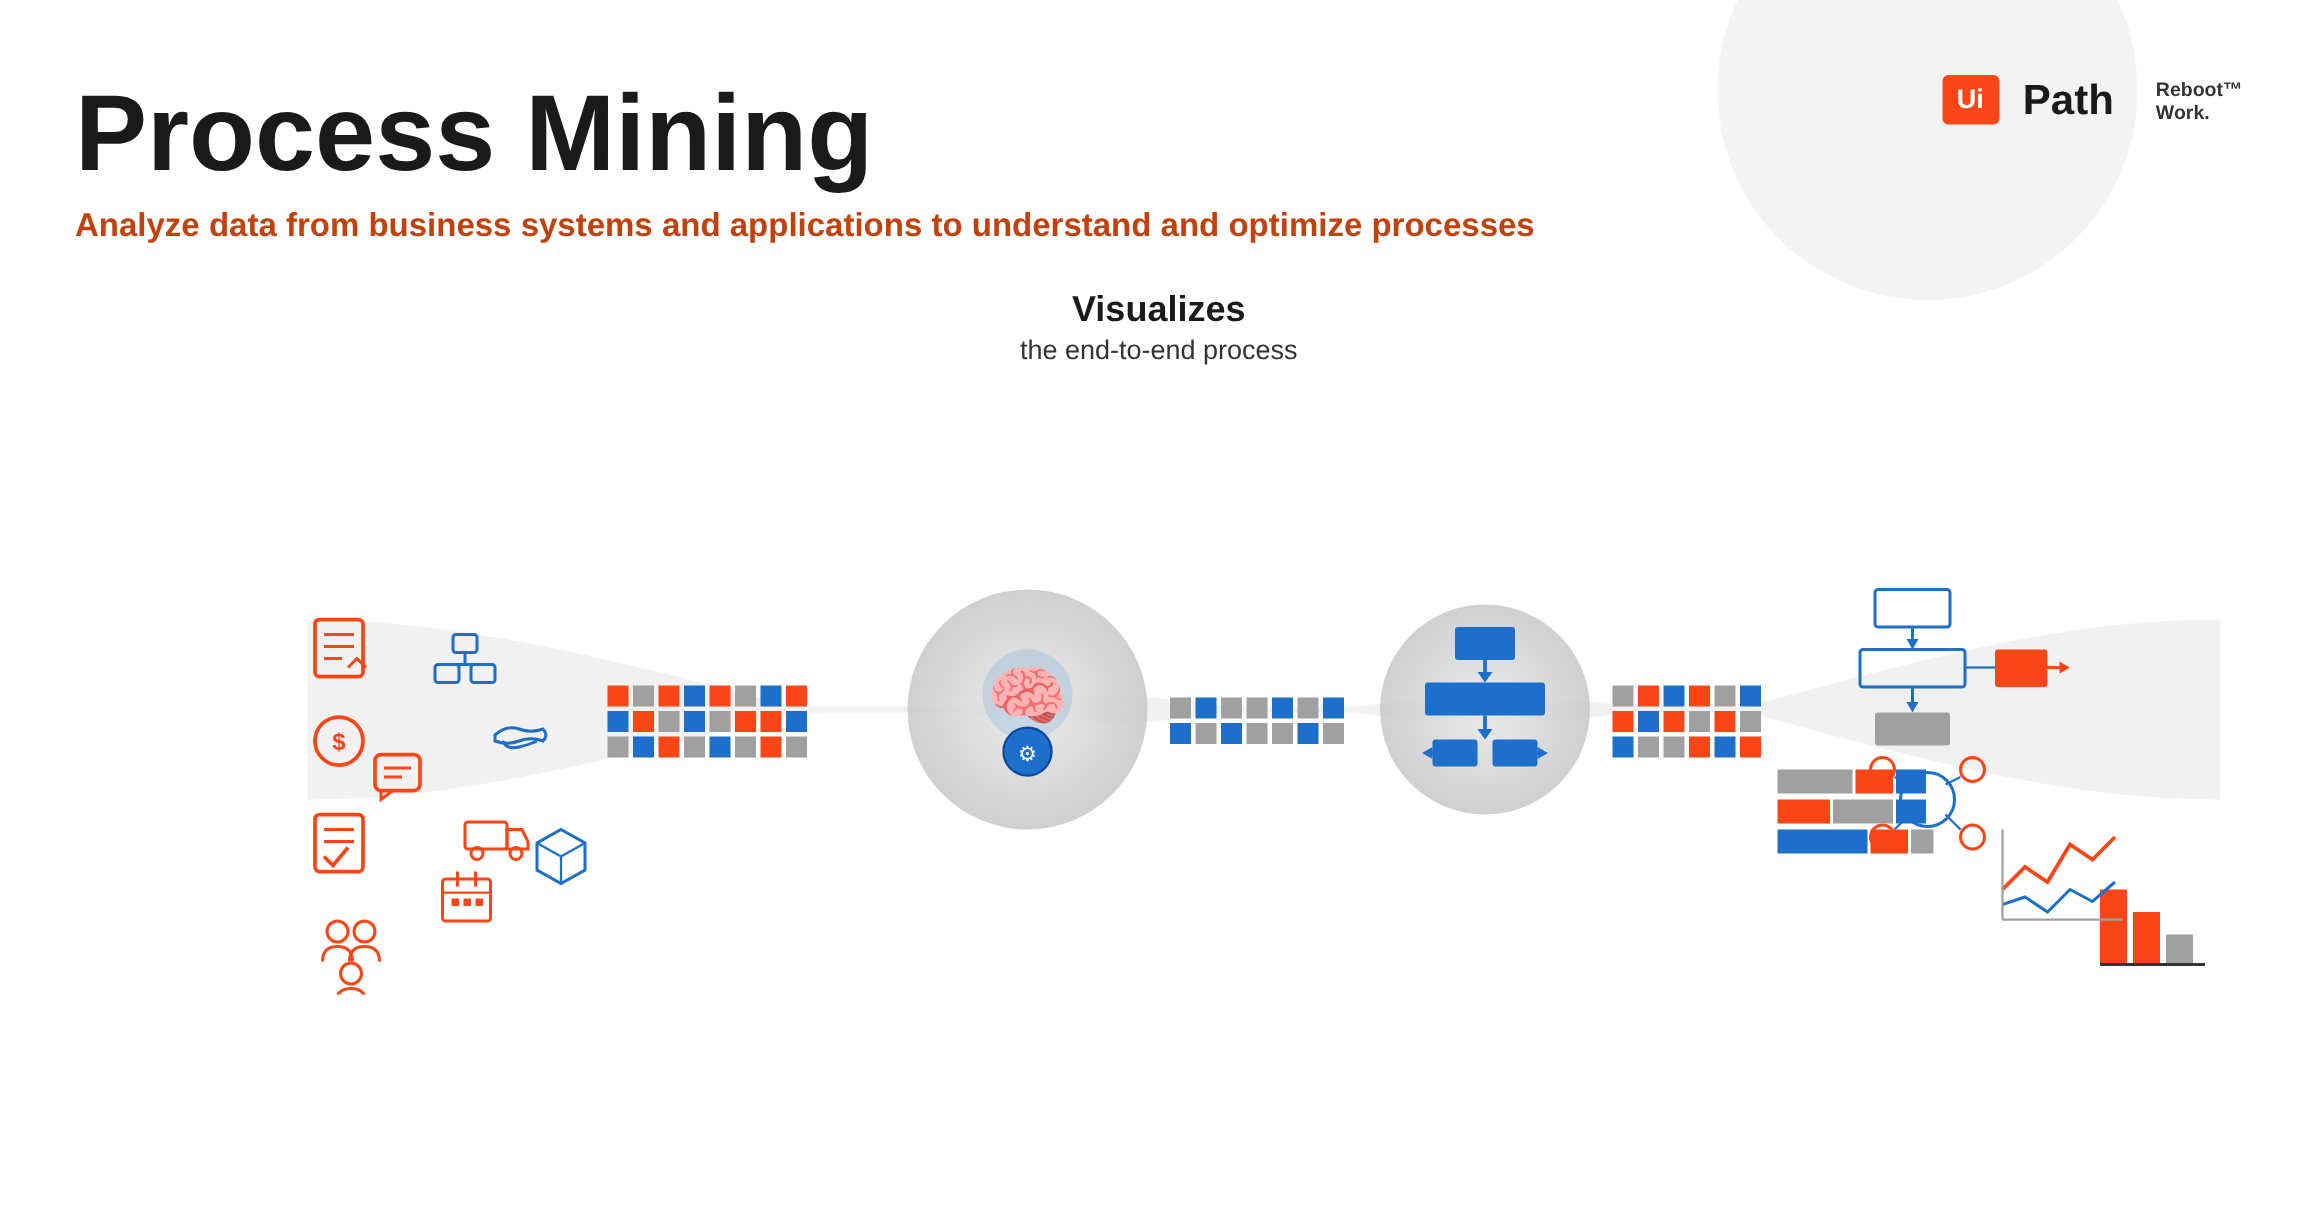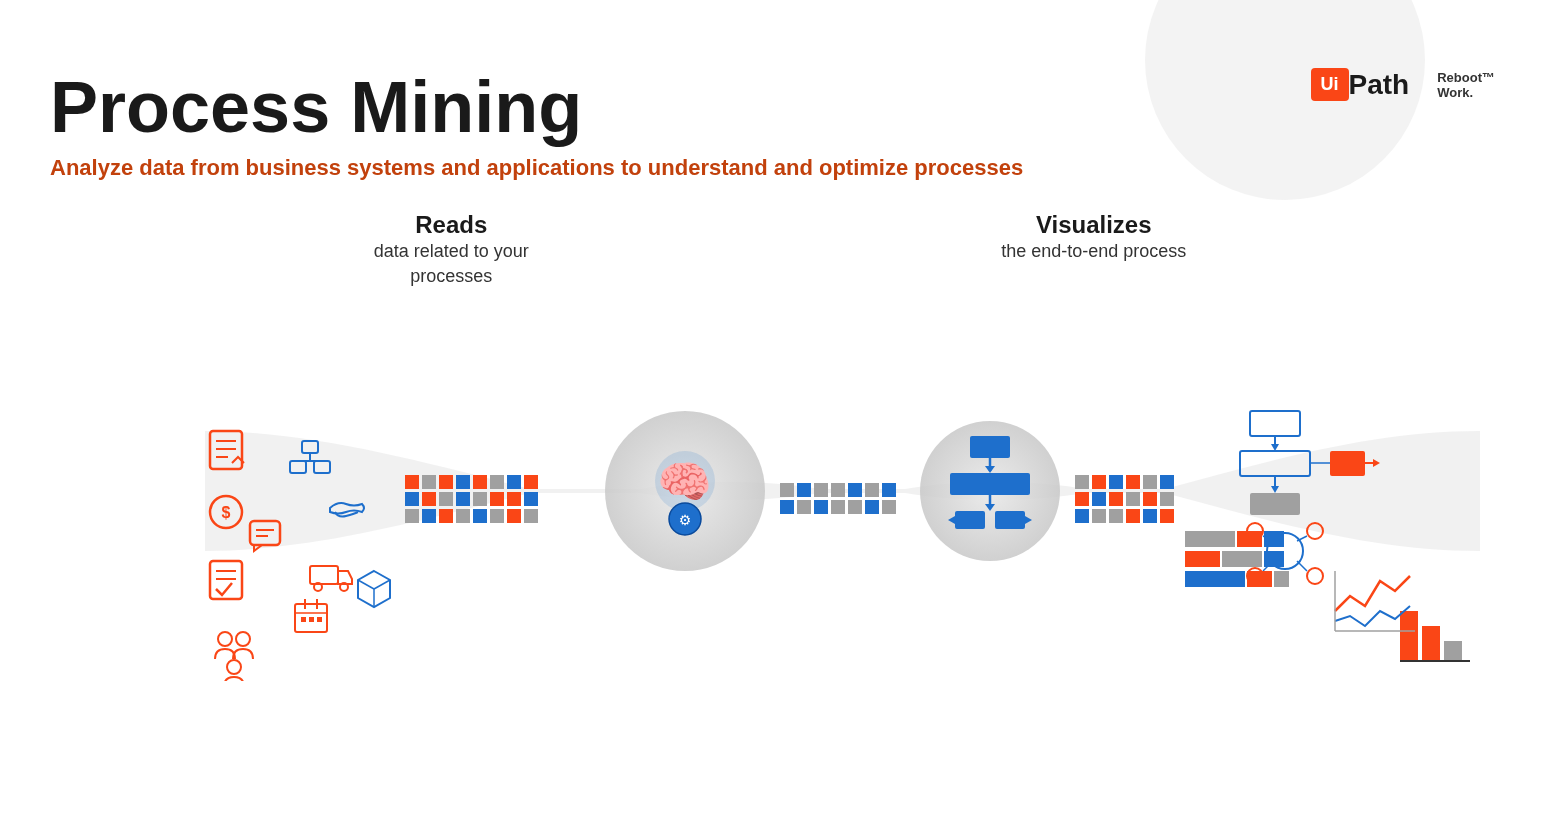--- a/index.html
+++ b/index.html
@@ -21,21 +21,21 @@
       height: 280px;
       border-radius: 50%;
       background: #e8e8e8;
       opacity: 0.5;
       z-index: 0;
     }
 
     .content {
       position: relative;
       z-index: 1;
-      padding: 68px 50px 0 50px;
+      padding: 50px 50px 0 50px;
     }
 
     
     .header {
       display: flex;
       justify-content: space-between;
       align-items: flex-start;
     }
 
     .title-section {}
@@ -74,21 +74,21 @@
       font-size: 18px;
       font-weight: 900;
       padding: 6px 10px;
       border-radius: 4px;
     }
 
     .logo-path {
       font-size: 28px;
       font-weight: 700;
       color: #1a1a1a;
-      margin-left: 0;
+      margin-left: 16px;
     }
 
     .logo-reboot {
       font-size: 13px;
       font-weight: 600;
       color: #333;
       line-height: 1.2;
       margin-left: 22px;
     }
 
@@ -144,24 +144,20 @@
       <div class="logo-reboot">
         <div>Reboot™</div>
         <div>Work.</div>
       </div>
     </div>
   </div>
 
   <div class="flow-area">
 
     <div class="flow-labels">
-      <div class="flow-label">
-        <div class="flow-label-title">Reads</div>
-        <div class="flow-label-sub">data related to your<br>processes</div>
-      </div>
       <div class="flow-label">
         <div class="flow-label-title">Visualizes</div>
         <div class="flow-label-sub">the end-to-end process</div>
       </div>
     </div>
 
     <svg width="1445" height="380" viewBox="0 0 1445 380" style="position:absolute; top:90px; left:0;">
 
       <defs>
         <radialGradient id="circleGrad1" cx="50%" cy="50%" r="50%">

